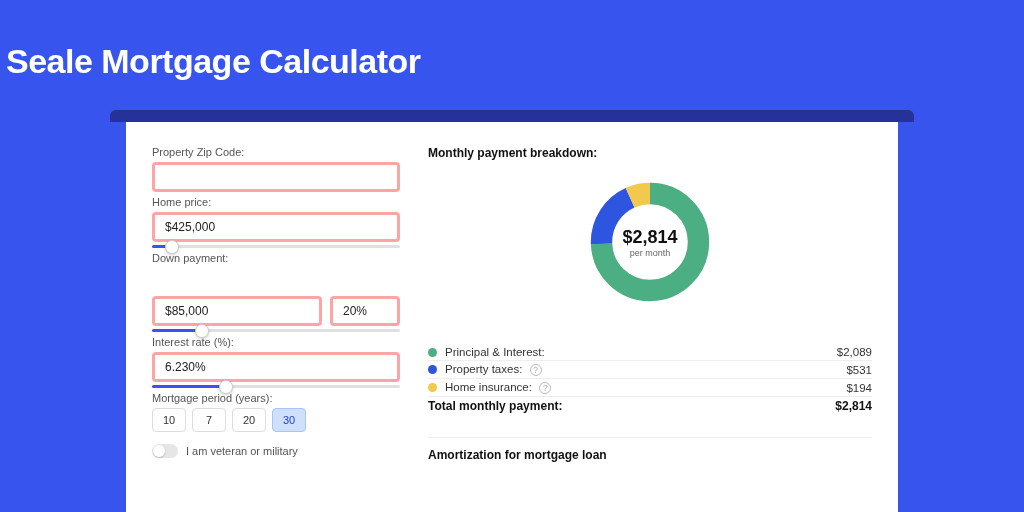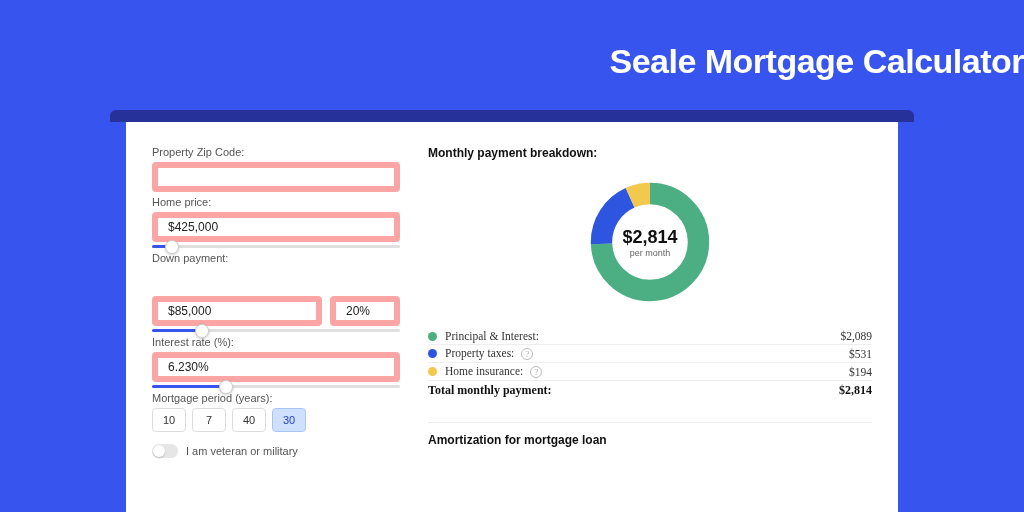--- a/index.html
+++ b/index.html
@@ -4,38 +4,38 @@
 <style>
 * { box-sizing: border-box; margin: 0; padding: 0; }
 body {
   width: 1024px; height: 512px; overflow: hidden;
   background: #3755ee;
   font-family: -apple-system, BlinkMacSystemFont, "Segoe UI", Arial, sans-serif;
   color: #111;
 }
 .outer { width: 1024px; height: 512px; position: relative; }
 .title {
-  text-align: right; color: #fff; font-weight: 700;
-  font-size: 34px; padding-top: 42px; letter-spacing: -0.5px;
+  text-align: left; color: #fff; font-weight: 700;
+  font-size: 34px; padding-top: 42px; letter-spacing: -0.5px; padding-left: 6px;
 }
 .frame {
   position: absolute; left: 110px; right: 110px; top: 110px; height: 12px;
   background: #27319a; border-radius: 6px 6px 0 0;
 }
 .card {
   position: absolute; left: 126px; right: 126px; top: 122px; bottom: 0;
   background: #fff; padding: 24px 26px;
   display: flex; gap: 28px;
 }
 .left { width: 248px; display: flex; flex-direction: column; gap: 4px; font-size: 11px; color: #555; }
 .right { flex: 1; display: flex; flex-direction: column; gap: 14px; }
 
 .lbl { font-size: 11px; color: #555; }
 .input {
-  border: 6px solid #fca5a5; border-radius: 4px; height: 30px;
+  border: 3px solid #fca5a5; border-radius: 4px; height: 30px;
   padding: 0 10px; font-size: 12px; color: #222; background: #fff;
   display: flex; align-items: center;
 }
 .row { display: flex; gap: 8px; margin-top: 28px; }
 .row .input { flex: 1; }
 .row .pct { width: 70px; flex: none; }
 .slider-rail {
   position: relative; height: 3px; background: #e0e0e0; border-radius: 2px; margin-top: -1px;
 }
 .slider-fill { position: absolute; left: 0; top: 0; bottom: 0; background: #3755ee; border-radius: 2px; }
@@ -64,21 +64,21 @@
 .donut-wrap { display: flex; justify-content: center; padding: 4px 0 6px; }
 .donut { position: relative; width: 128px; height: 128px; }
 .donut svg { width: 128px; height: 128px; }
 .donut-center {
   position: absolute; inset: 0; display: flex; flex-direction: column;
   align-items: center; justify-content: center;
 }
 .donut-val { font-weight: 800; font-size: 18px; }
 .donut-sub { font-size: 9px; color: #666; }
 
-.lines { display: flex; flex-direction: column; gap: 0; margin-top: 4px; font-family: Liberation Serif, serif; }
+.lines { display: flex; flex-direction: column; gap: 0; margin-top: 20px; }
 .line { display: flex; align-items: center; font-size: 11.5px; color: #333; }
 .dot { width: 9px; height: 9px; border-radius: 50%; margin-right: 8px; }
 .dot.g { background: #4caf83; }
 .dot.b { background: #2d55e0; }
 .dot.y { background: #f2c94c; }
 .line .lname { flex: 1; }
 .line .linfo {
   display: inline-flex; width: 12px; height: 12px; border: 1px solid #bbb;
   border-radius: 50%; font-size: 9px; color: #aaa; align-items: center; justify-content: center;
   margin-left: 4px;
@@ -125,21 +125,21 @@
       <div class="input">6.230%</div>
       <div class="slider-rail">
         <div class="slider-fill" style="width:30%"></div>
         <div class="slider-thumb" style="left:30%"></div>
       </div>
 
       <div class="lbl">Mortgage period (years):</div>
       <div class="periods">
         <div class="period-btn">10</div>
         <div class="period-btn">7</div>
-        <div class="period-btn">40</div>
+        <div class="period-btn">20</div>
         <div class="period-btn active">30</div>
       </div>
 
       <div class="toggle-row">
         <div class="toggle"></div>
         <span>I am veteran or military</span>
       </div>
     </div>
 
     <div class="right">

